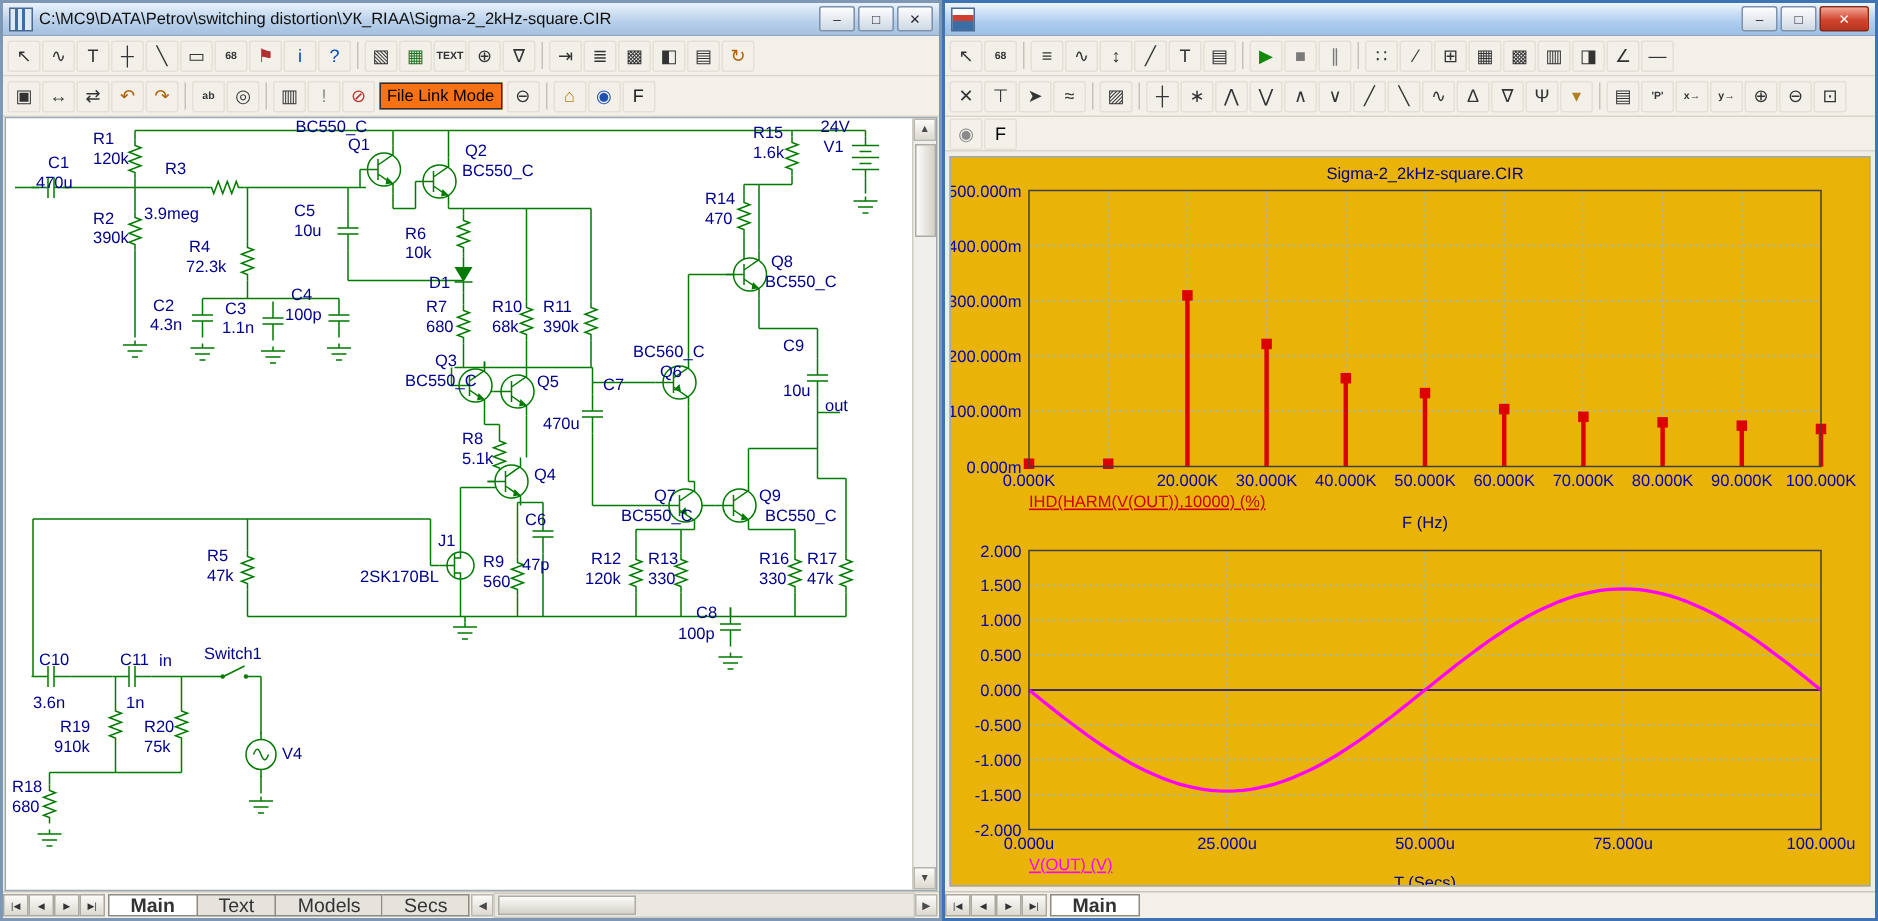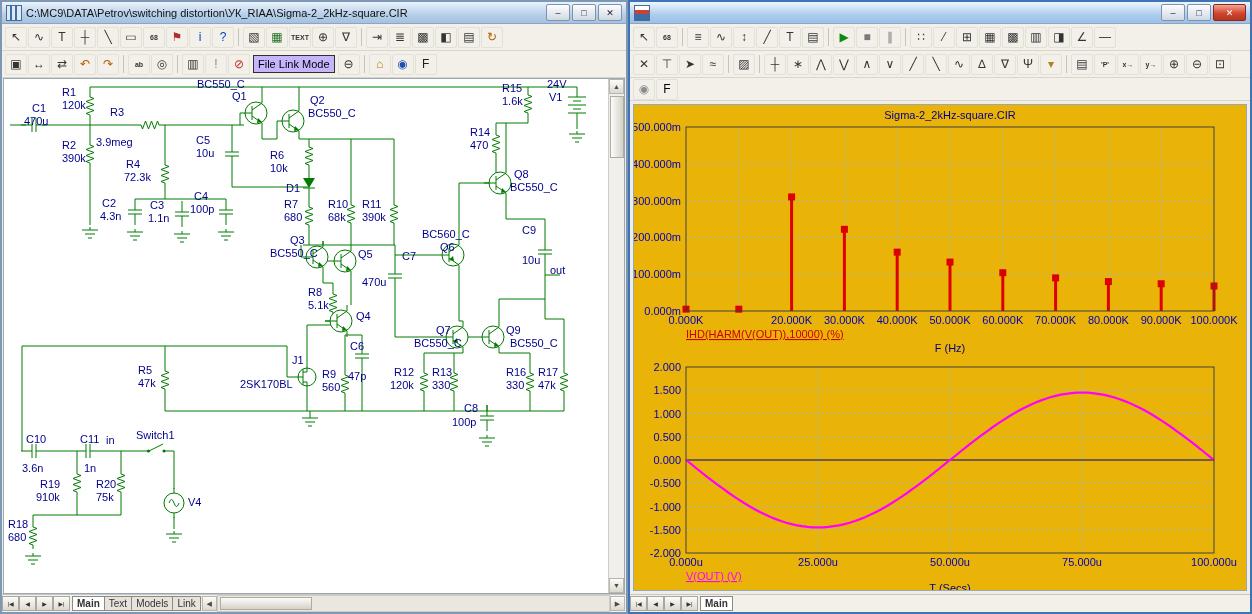--- a/index.html
+++ b/index.html
@@ -18,34 +18,34 @@
   .cbtns{display:flex;gap:2px;margin-left:auto;}
   .cbtn{width:22px;height:15px;display:flex;align-items:center;justify-content:center;font-size:9px;color:#223;
     border:1px solid #7e93ab;border-radius:2px;background:linear-gradient(#fdfdfd,#cfd9e4);}
   .cbtn.close-red{width:31px;background:linear-gradient(#f3a794,#d2452f 55%,#b53520);border-color:#8c2718;color:#fff;}
   .tb{height:26px;flex:0 0 26px;display:flex;align-items:center;gap:1px;padding:0 3px;background:#f2f0e9;border-bottom:1px solid #d8d5cb;}
   .tb.short{height:22px;flex:0 0 22px;}
   .tbtn{width:20px;height:19px;display:inline-flex;align-items:center;justify-content:center;font-size:12px;color:#333;
     border:1px solid #e3e0d7;border-radius:2px;background:transparent;}
   .tbtn.small{font-size:7px;font-weight:bold;letter-spacing:0;}
   .sep{width:1px;height:18px;background:#c6c3ba;margin:0 3px;display:inline-block;}
-  .filelink{height:16px;display:inline-flex;align-items:center;background:#c4b5fd;border:1px solid #303030;
+  .filelink{height:16px;display:inline-flex;align-items:center;background:#f97316;border:1px solid #303030;
     font-size:11px;padding:0 4px;color:#000;margin:0 2px;}
   .work{flex:1;display:flex;min-height:0;margin:0 1px;border:1px solid #9aa8b6;background:#fff;}
   .canvas{flex:1;position:relative;overflow:hidden;background:#fff;}
   .vscroll{flex:0 0 15px;display:flex;flex-direction:column;background:#f0efeb;border-left:1px solid #cfccc3;}
   .sarrow{width:15px;height:15px;display:inline-flex;align-items:center;justify-content:center;font-size:7px;color:#4a4a4a;
     border:1px solid #b9b6ad;background:linear-gradient(#fcfbf8,#dcd9d0);box-sizing:border-box;}
   .vtrack{flex:1;position:relative;}
   .vthumb{position:absolute;left:1px;top:2px;width:12px;height:60px;background:linear-gradient(90deg,#fdfcfa,#d4d1c8);border:1px solid #aeaba2;}
   .bottombar{height:17px;flex:0 0 17px;display:flex;align-items:center;background:#f2f0e9;border-top:1px solid #c9c6bd;font-size:11px;}
   .navbtn{width:17px;height:15px;display:inline-flex;align-items:center;justify-content:center;font-size:6px;color:#333;
     border:1px solid #aba89f;background:linear-gradient(#fcfbf8,#dcd9d0);box-sizing:border-box;}
   .tabs{display:inline-flex;height:15px;margin-left:2px;}
-  .tab{padding:0 4px;border:1px solid #8d8a82;border-left:none;background:#e6e3dc;color:#333;line-height:14px;font-size:10px;}
+  .tab{padding:0 14px;border:1px solid #8d8a82;border-left:none;background:#e6e3dc;color:#333;line-height:14px;font-size:13px;}
   .tab:first-child{border-left:1px solid #8d8a82;}
   .tab.active{background:#ffffff;font-weight:bold;}
   .hscroll{flex:1;display:flex;align-items:center;height:15px;margin:0 1px;}
   .htrack{flex:1;position:relative;height:15px;background:#e9e7e0;border:1px solid #cfccc3;}
   .hthumb{position:absolute;top:1px;left:2px;width:90px;height:11px;background:linear-gradient(#fdfcfa,#d4d1c8);border:1px solid #aeaba2;}
   .panel{flex:1;margin:3px 3px;border:1px solid #9aa8b6;background:#eab308;min-height:0;overflow:hidden;}
   svg text{font-family:"Liberation Sans", sans-serif;}
   .slabel{font-size:11px;fill:#00008b;}
   .ctick{font-size:11px;fill:#0000b8;}
   .ctitle{font-size:11px;fill:#000080;}
@@ -514,21 +514,21 @@
           </span>
         <span class="sarrow">▼</span>
       </div>
     </div>
     <footer class="bottombar">
       <span class="navbtns" id="lnav"><span class="navbtn">|◀</span><span class="navbtn">◀</span><span class="navbtn">▶</span><span class="navbtn">▶|</span></span>
       <span class="tabs" id="ltabs">
           <span class="tab active">Main</span>
           <span class="tab">Text</span>
           <span class="tab">Models</span>
-          <span class="tab">Link</span>
+          <span class="tab">Secs</span>
         </span>
       <span class="hscroll">
         <span class="sarrow">◀</span>
         <span class="htrack">
             <span class="hthumb"></span>
           </span>
         <span class="sarrow">▶</span>
       </span>
     </footer>
   </section>

